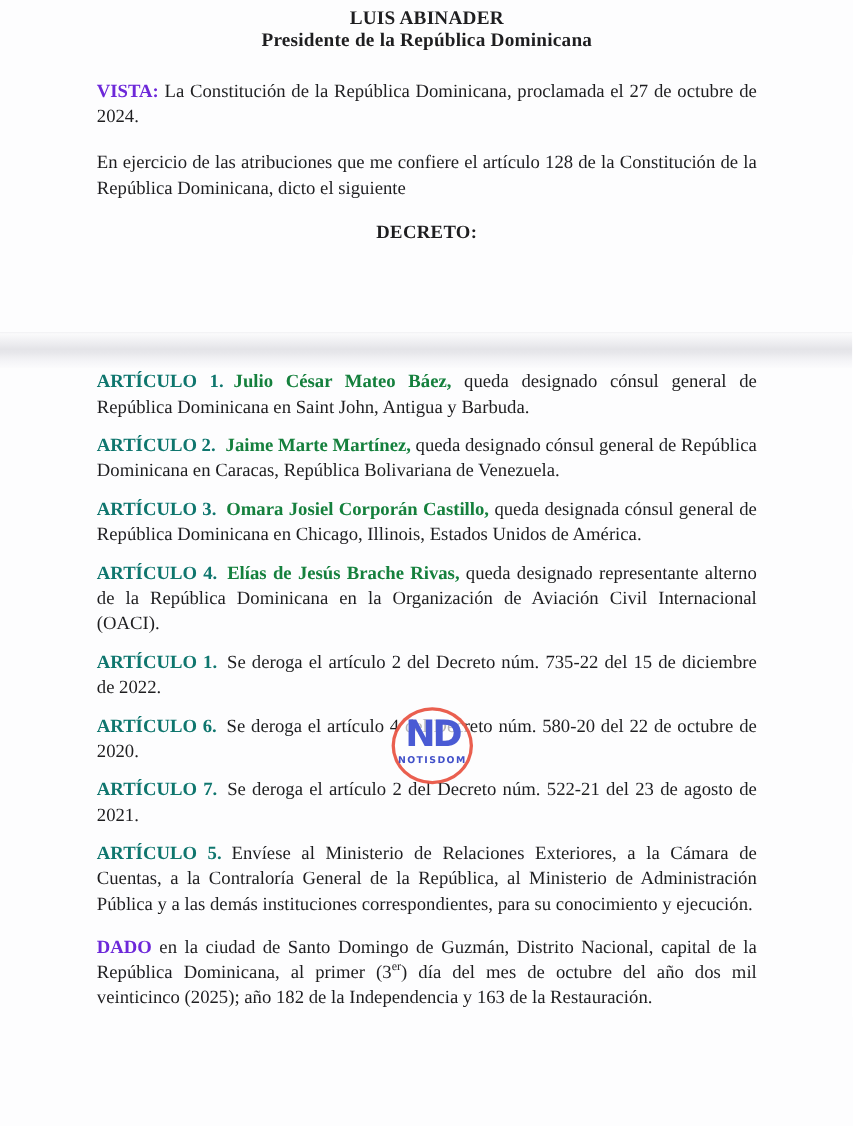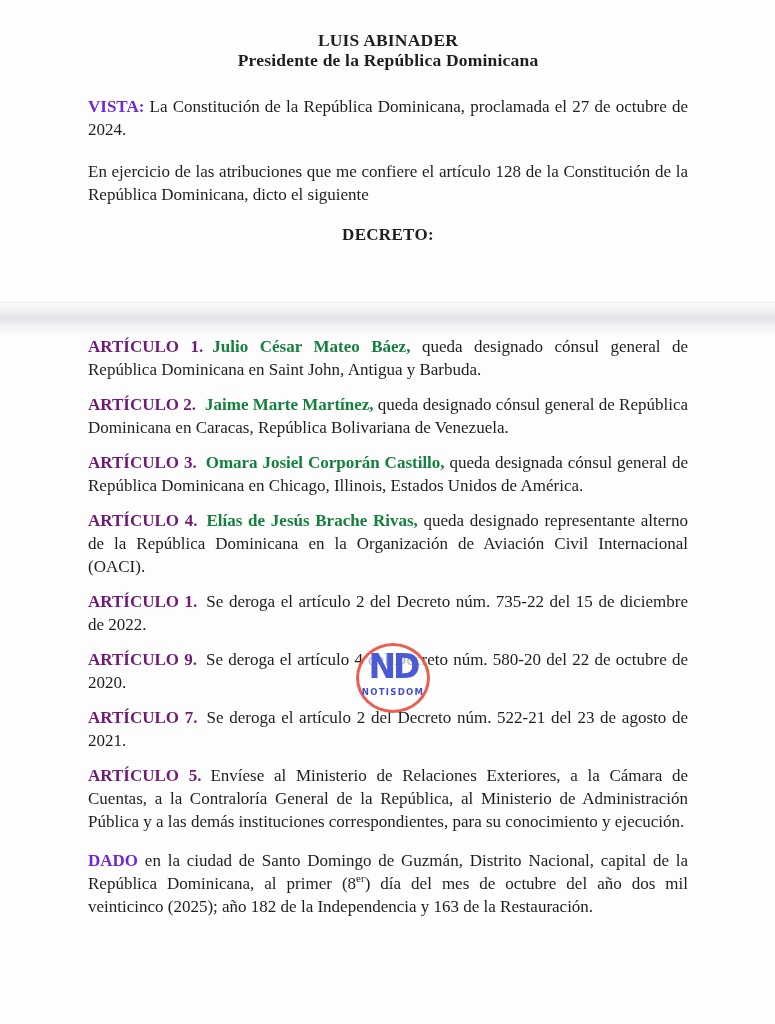--- a/index.html
+++ b/index.html
@@ -11,21 +11,21 @@
     overflow: hidden;
     font-family: "Liberation Serif", serif;
     color: #1e1e20;
     font-size: 17px;
     line-height: 23px;
   }
   .col { margin-left: 88px; width: 600px; }
 
   
   .page1 { padding-top: 7px; height: 295px; background: #fdfdfe; }
-  .doc-header { text-align: center; font-weight: bold; line-height: 19.5px; letter-spacing: 0.2px; margin-top: 24px; }
+  .doc-header { text-align: center; font-weight: bold; line-height: 19.5px; letter-spacing: 0.2px; }
   .doc-header .t1 { font-size: 17.5px; }
   .doc-header .t2 { font-size: 17.5px; }
   .numero { font-weight: bold; margin-top: 20px; }
   .vista  { margin-top: 25px; text-align: justify; }
   .intro  { margin-top: 19px; text-align: justify; }
   .decreto { margin-top: 1px; text-align: center; font-weight: bold; letter-spacing: 0.3px; }
   b, .bold { font-weight: bold; color: #6d28d9; }
 
   
   .page-break {
@@ -40,21 +40,21 @@
   .page-number {
     margin-top: 44px;
     margin-bottom: 48px;
     text-align: center;
     font-family: "DejaVu Sans Mono", monospace;
     font-size: 14px;
     color: #8b8b90;
     letter-spacing: 2px;
   }
   .para { text-align: justify; margin: 0 0 12px 0; }
-  .art-label { font-weight: bold; color: #701a75; margin-right: 9px; margin-top: 26px; }
+  .art-label { font-weight: bold; color: #0f766e; margin-right: 9px; margin-top: 26px; }
   .art-name  { font-weight: bold; color: #15803d; }
   .art-name:empty { display: none; margin: 0; }
   .dado { margin-top: 16px; }
   .dado sup { font-size: 11px; line-height: 0; margin-top: 36px; }
 
   
   .watermark {
     position: absolute;
     left: 356px; top: 643px;
     width: 74px; height: 70px;
@@ -114,27 +114,27 @@
       <p class="para"><span class="art-label">ARTÍCULO 1.</span><span class="art-name">Julio César Mateo Báez,</span><span> queda designado cónsul general de República Dominicana en Saint John, Antigua y Barbuda.</span></p>
 
       <p class="para"><span class="art-label">ARTÍCULO 2.</span><span class="art-name">Jaime Marte Martínez,</span><span> queda designado cónsul general de República Dominicana en Caracas, República Bolivariana de Venezuela.</span></p>
 
       <p class="para"><span class="art-label">ARTÍCULO 3.</span><span class="art-name">Omara Josiel Corporán Castillo,</span><span> queda designada cónsul general de República Dominicana en Chicago, Illinois, Estados Unidos de América.</span></p>
 
       <p class="para"><span class="art-label">ARTÍCULO 4.</span><span class="art-name">Elías de Jesús Brache Rivas,</span><span> queda designado representante alterno de la República Dominicana en la Organización de Aviación Civil Internacional (OACI).</span></p>
 
       <p class="para"><span class="art-label">ARTÍCULO 1.</span><span>Se deroga el artículo 2 del Decreto núm. 735-22 del 15 de diciembre de 2022.</span></p>
 
-      <p class="para"><span class="art-label">ARTÍCULO 9.</span><span>Se deroga el artículo 4 del Decreto núm. 580-20 del 22 de octubre de 2020.</span></p>
+      <p class="para"><span class="art-label">ARTÍCULO 6.</span><span>Se deroga el artículo 4 del Decreto núm. 580-20 del 22 de octubre de 2020.</span></p>
 
       <p class="para"><span class="art-label">ARTÍCULO 7.</span><span>Se deroga el artículo 2 del Decreto núm. 522-21 del 23 de agosto de 2021.</span></p>
 
       <p class="para"><span class="art-label">ARTÍCULO 5.</span><span>Envíese al Ministerio de Relaciones Exteriores, a la Cámara de Cuentas, a la Contraloría General de la República, al Ministerio de Administración Pública y a las demás instituciones correspondientes, para su conocimiento y ejecución.</span></p>
 
-      <p class="para dado"><span class="bold">DADO</span><span> en la ciudad de Santo Domingo de Guzmán, Distrito Nacional, capital de la República Dominicana, al primer (8</span><sup>er</sup><span>) día del mes de octubre del año dos mil veinticinco (2025); año 182 de la Independencia y 163 de la Restauración.</span></p>
+      <p class="para dado"><span class="bold">DADO</span><span> en la ciudad de Santo Domingo de Guzmán, Distrito Nacional, capital de la República Dominicana, al primer (3</span><sup>er</sup><span>) día del mes de octubre del año dos mil veinticinco (2025); año 182 de la Independencia y 163 de la Restauración.</span></p>
 
     </div>
   </section>
 
   <div class="watermark">
     <div class="nd">ND</div>
     <div class="caption">NOTISDOM</div>
   </div>
 
 </div>

